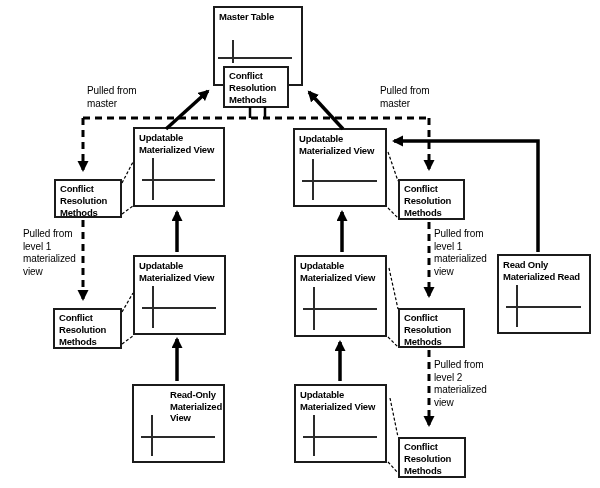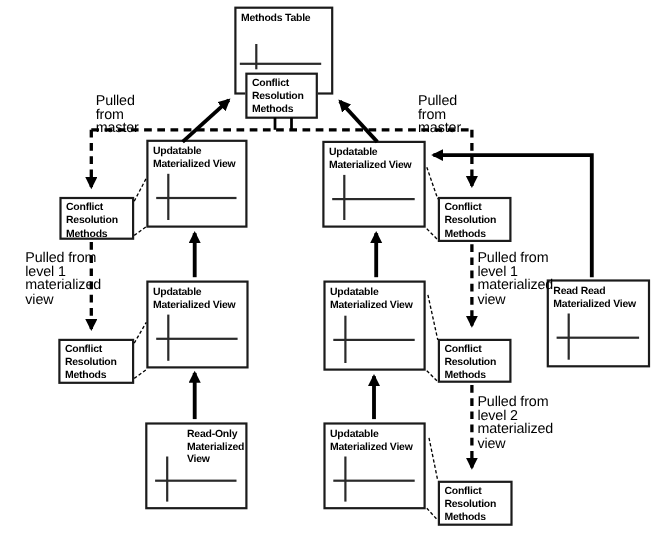--- a/index.html
+++ b/index.html
@@ -16,36 +16,36 @@
     font-size:9.5px;line-height:11.5px;font-weight:bold;letter-spacing:-0.2px;
   }
   .crm .title{padding:2px 1px 0 4px;line-height:12px;}
   .glyph{position:absolute;inset:0;}
   .glyph .gv,.glyph .gh{position:absolute;background:#2a2a2a;}
   .vbox .gv{left:19%;top:38%;width:2px;height:55%;}
   .vbox .gh{left:8%;top:66%;width:83%;height:2px;}
   .mbox .gv{left:20%;top:42%;width:2px;height:30%;}
   .mbox .gh{left:4%;top:64%;width:86%;height:2px;}
   .flabel{
-    position:absolute;font-size:13px;line-height:12.5px;letter-spacing:-0.1px;
+    position:absolute;font-size:10px;line-height:12.5px;letter-spacing:-0.1px;
   }
   svg.connectors{position:absolute;left:0;top:0;pointer-events:none;}
   svg.connectors path{fill:none;stroke:#000;}
   .thick{stroke-width:3.5px;}
   .dashed{stroke-width:3px;stroke-dasharray:7 5;}
   .leader{stroke-width:1.2px;stroke-dasharray:3 2;stroke:#333;}
   .tick{stroke-width:2.5px;}
 </style>
 </head>
 <body>
 
 <div id="canvas">
 
   <div class="node mbox" style="left:213px;top:6px;width:90px;height:80px;">
-    <span class="title">Methods Table</span>
+    <span class="title">Master Table</span>
     <span class="glyph">
         <i class="gv"></i>
         <i class="gh"></i>
       </span>
   </div>
 
   <div class="node crm" style="left:223px;top:66px;width:66px;height:42px;">
     <span class="title">Conflict Resolution Methods</span>
   </div>
 
@@ -111,21 +111,21 @@
         <i class="gv"></i>
         <i class="gh"></i>
       </span>
   </div>
 
   <div class="node crm" style="left:398px;top:437px;width:68px;height:41px;">
     <span class="title">Conflict Resolution Methods</span>
   </div>
 
   <div class="node vbox" style="left:497px;top:254px;width:94px;height:80px;">
-    <span class="title">Read Read Materialized View</span>
+    <span class="title">Read Only Materialized Read</span>
     <span class="glyph">
         <i class="gv"></i>
         <i class="gh"></i>
       </span>
   </div>
 
   <div class="flabel" style="left:87px;top:85px;width:64px;">Pulled from master</div>
   <div class="flabel" style="left:380px;top:85px;width:64px;">Pulled from master</div>
   <div class="flabel" style="left:23px;top:228px;width:66px;">Pulled from level 1 materialized view</div>
   <div class="flabel" style="left:434px;top:228px;width:66px;">Pulled from level 1 materialized view</div>

